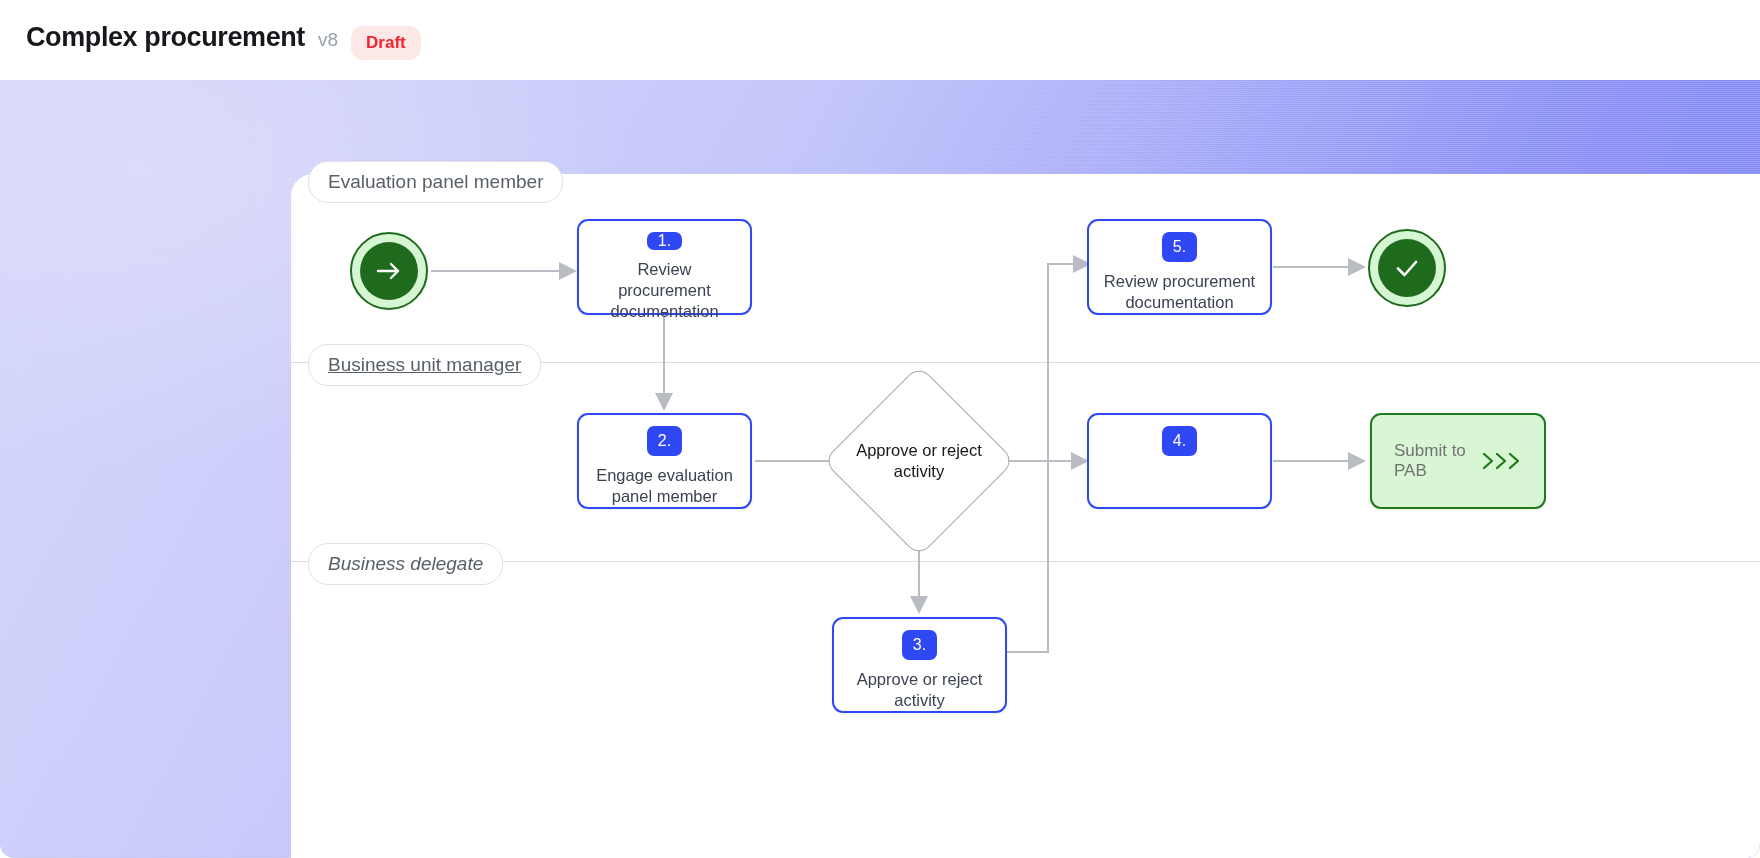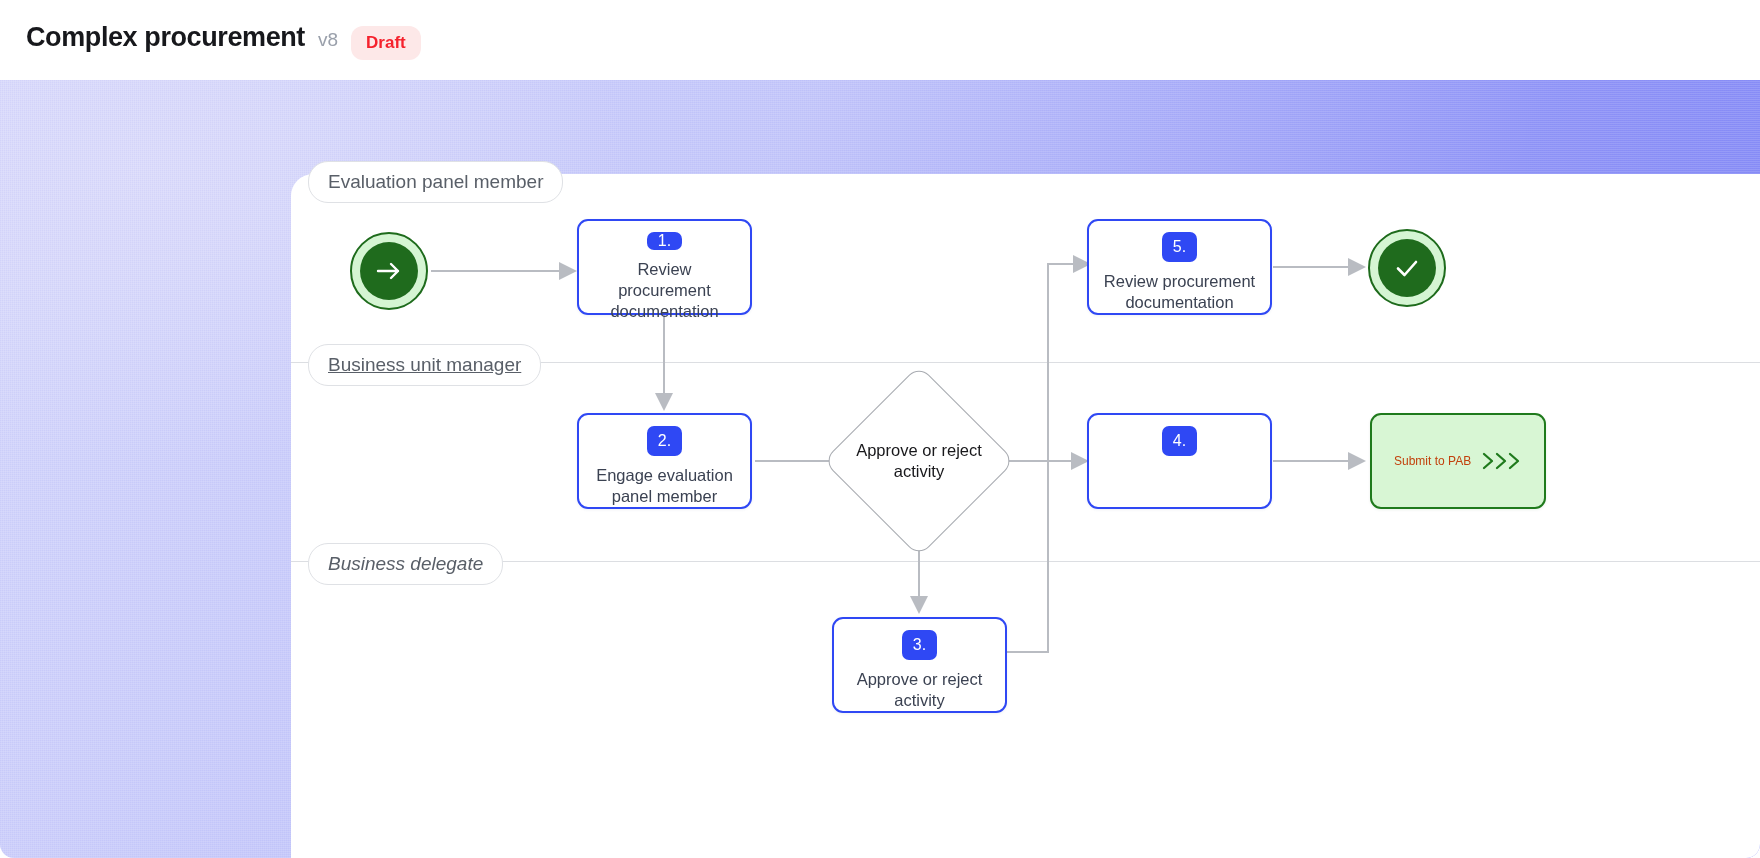--- a/index.html
+++ b/index.html
@@ -154,21 +154,21 @@
   .green-box {
     position: absolute; z-index: 6;
     background: #d8f6d4;
     border: 2px solid #1f7a1c;
     border-radius: 11px;
     display: flex; align-items: center;
     justify-content: space-between;
     padding: 0 22px;
     box-shadow: 0 1px 3px rgba(30,90,30,.08);
   }
-  .green-box-text { font-size: 12px; color: #c2410c; }
+  .green-box-text { font-size: 17px; color: #737373; }
   .green-chevrons { display: flex; gap: 1px; }
 
   
   .edges { position: absolute; inset: 0; z-index: 4; pointer-events: none; }
 </style>
 </head>
 <body>
 
 <div id="app">
 

